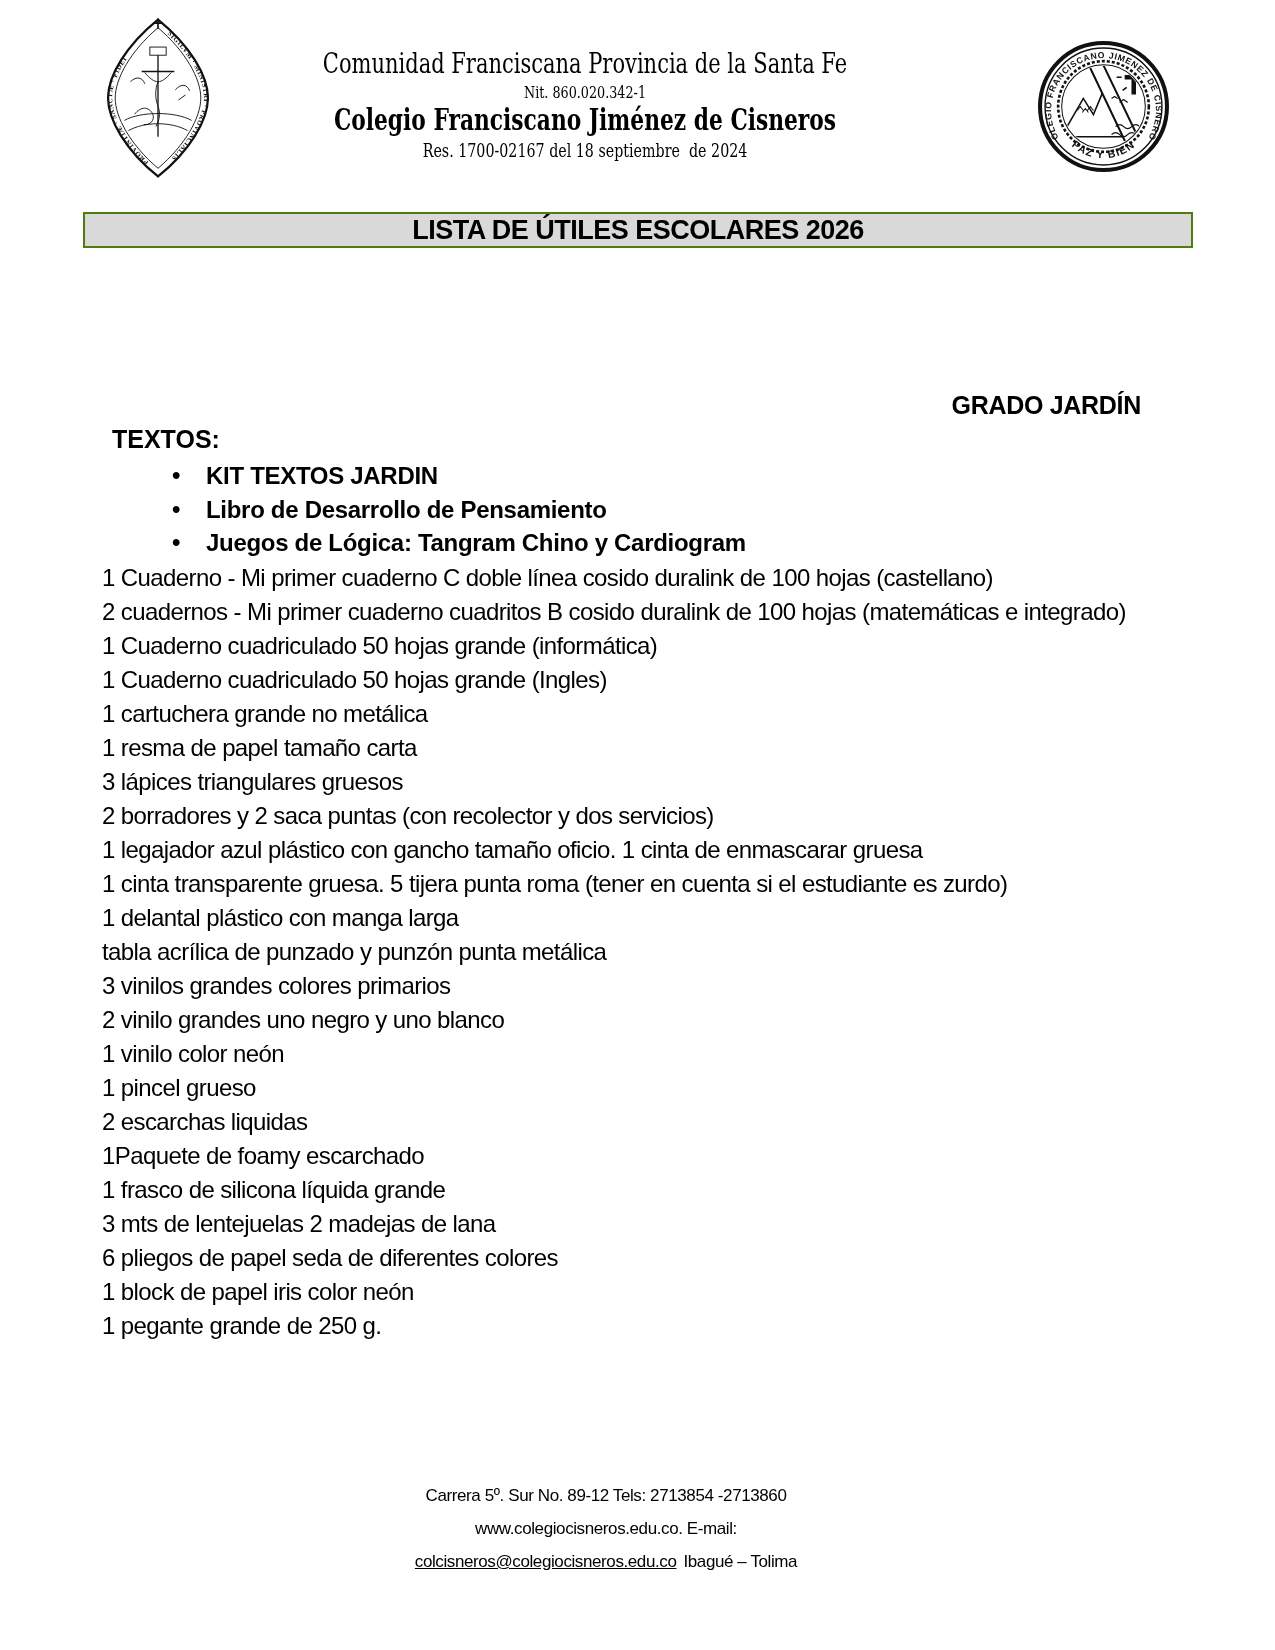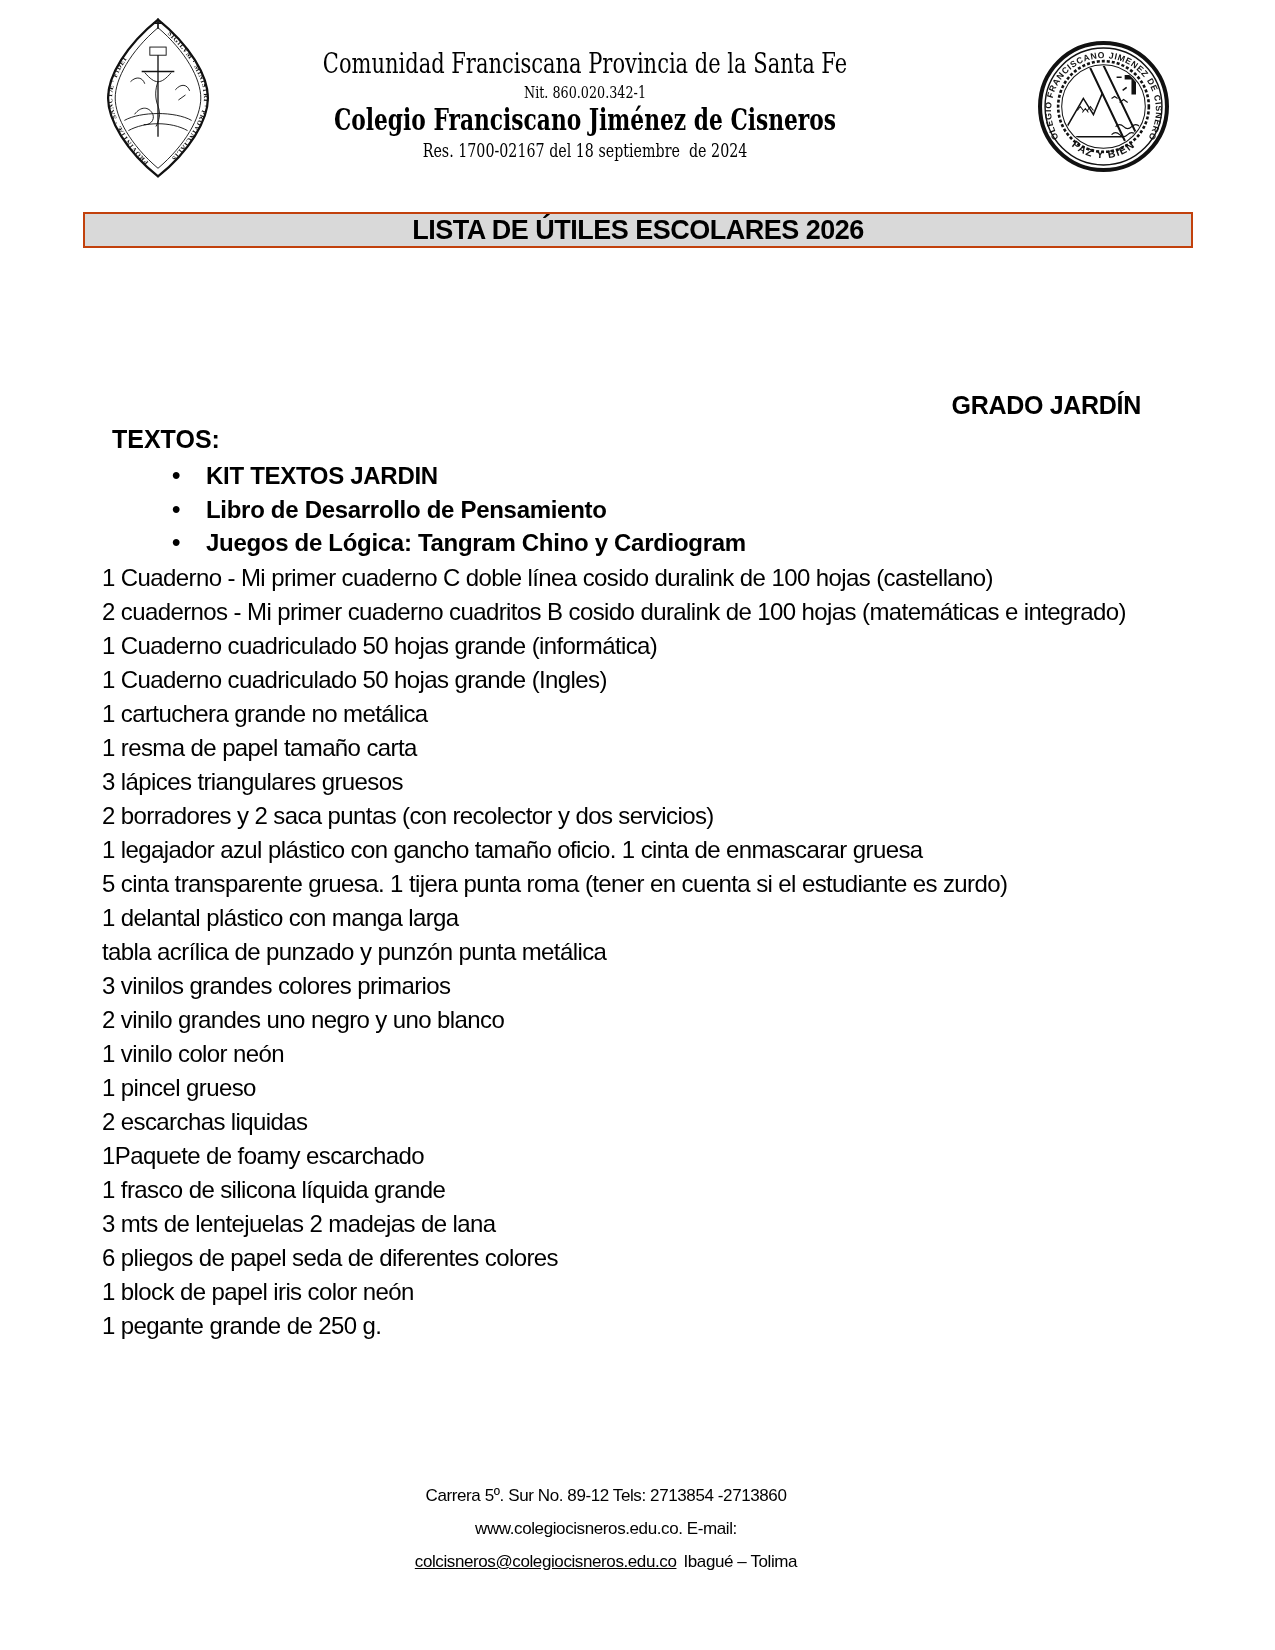--- a/index.html
+++ b/index.html
@@ -17,21 +17,21 @@
     transform:scaleX(0.75); transform-origin:50% 0;
   }
   .org    { font-size:28px; line-height:36px; }
   .nit    { font-size:17px; line-height:20px; }
   .school { font-size:29px; font-weight:bold; line-height:36px; }
   .res    { font-size:19px; line-height:25px; white-space:pre; }
 
   
   .title-bar {
     position:absolute; left:83px; top:212px; width:1110px; height:36px;
-    background:#d9d9d9; border:2px solid #c2410c; box-sizing:border-box;
+    background:#d9d9d9; border:2px solid #4d7c0f; box-sizing:border-box;
     display:flex; align-items:center; justify-content:center;
   }
   .title-text { font-size:27px; font-weight:bold; letter-spacing:-0.5px; }
 
   
   .grade {
     position:absolute; left:83px; top:391px; width:1058px; text-align:right;
     font-size:25px; font-weight:bold; letter-spacing:-0.3px;
   }
   .textos-label { position:absolute; left:112px; top:425px; font-size:25px; font-weight:bold; }
@@ -155,21 +155,21 @@
 
   <div class="supply-item">1 Cuaderno - Mi primer cuaderno C doble línea cosido duralink de 100 hojas (castellano)</div>
       <div class="supply-item">2 cuadernos - Mi primer cuaderno cuadritos B cosido duralink de 100 hojas (matemáticas e integrado)</div>
       <div class="supply-item">1 Cuaderno cuadriculado 50 hojas grande (informática)</div>
       <div class="supply-item">1 Cuaderno cuadriculado 50 hojas grande (Ingles)</div>
       <div class="supply-item">1 cartuchera grande no metálica</div>
       <div class="supply-item">1 resma de papel tamaño carta</div>
       <div class="supply-item">3 lápices triangulares gruesos</div>
       <div class="supply-item">2 borradores y 2 saca puntas (con recolector y dos servicios)</div>
       <div class="supply-item">1 legajador azul plástico con gancho tamaño oficio. 1 cinta de enmascarar gruesa</div>
-      <div class="supply-item">5 cinta transparente gruesa. 1 tijera punta roma (tener en cuenta si el estudiante es zurdo)</div>
+      <div class="supply-item">1 cinta transparente gruesa. 5 tijera punta roma (tener en cuenta si el estudiante es zurdo)</div>
       <div class="supply-item">1 delantal plástico con manga larga</div>
       <div class="supply-item">tabla acrílica de punzado y punzón punta metálica</div>
       <div class="supply-item">3 vinilos grandes colores primarios</div>
       <div class="supply-item">2 vinilo grandes uno negro y uno blanco</div>
       <div class="supply-item">1 vinilo color neón</div>
       <div class="supply-item">1 pincel grueso</div>
       <div class="supply-item">2 escarchas liquidas</div>
       <div class="supply-item">1Paquete de foamy escarchado</div>
       <div class="supply-item">1 frasco de silicona líquida grande</div>
       <div class="supply-item">3 mts de lentejuelas 2 madejas de lana</div>

